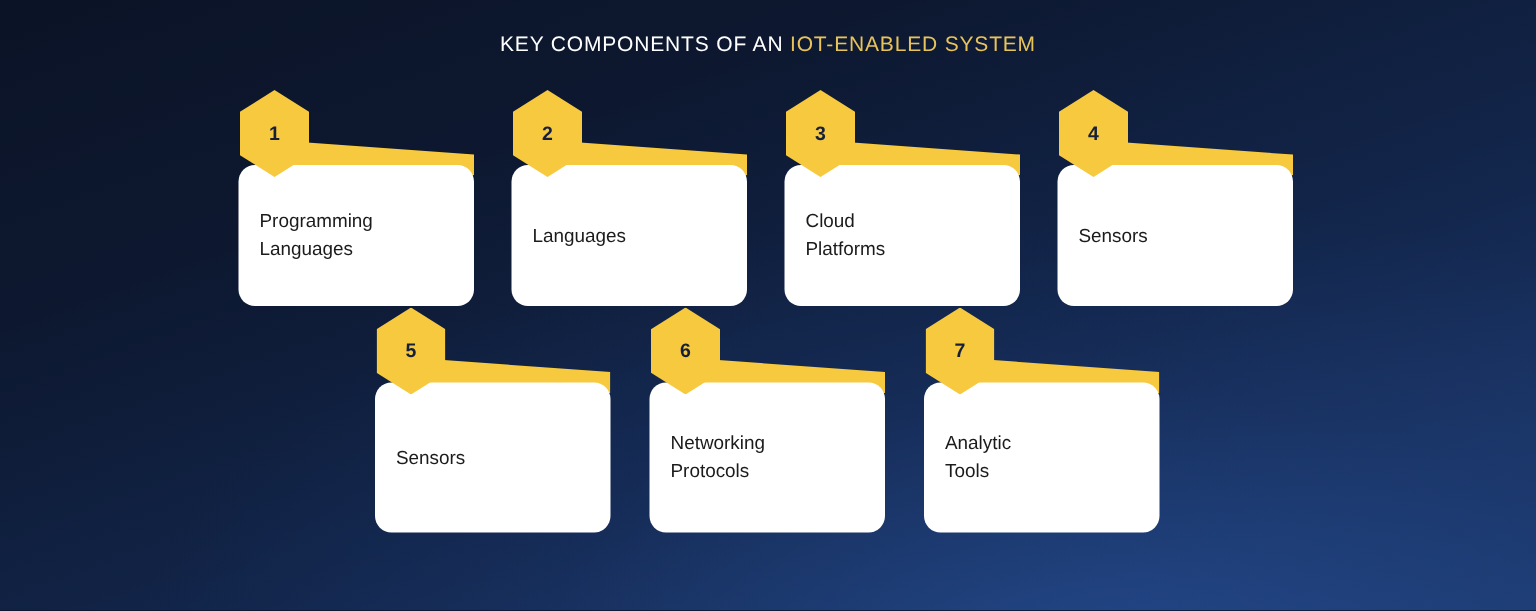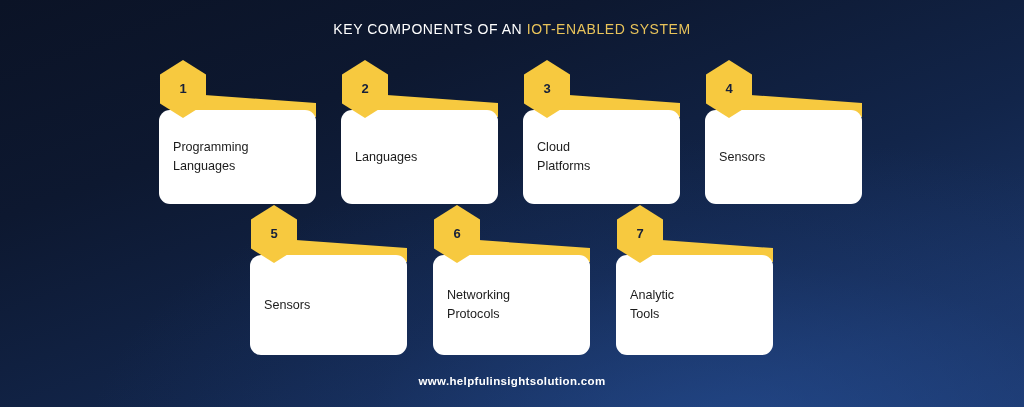--- a/index.html
+++ b/index.html
@@ -186,15 +186,14 @@
         <div class="tab"></div>
         <div class="body">
           <div class="label">Analytic<br>Tools</div>
         </div>
         <div class="hex">
           <span class="hex-num">7</span>
         </div>
       </div>
     </div>
 
-  <div id="footer">www.helpfulinsightsolution.com</div>
 
 </div>
 
 </body></html>

